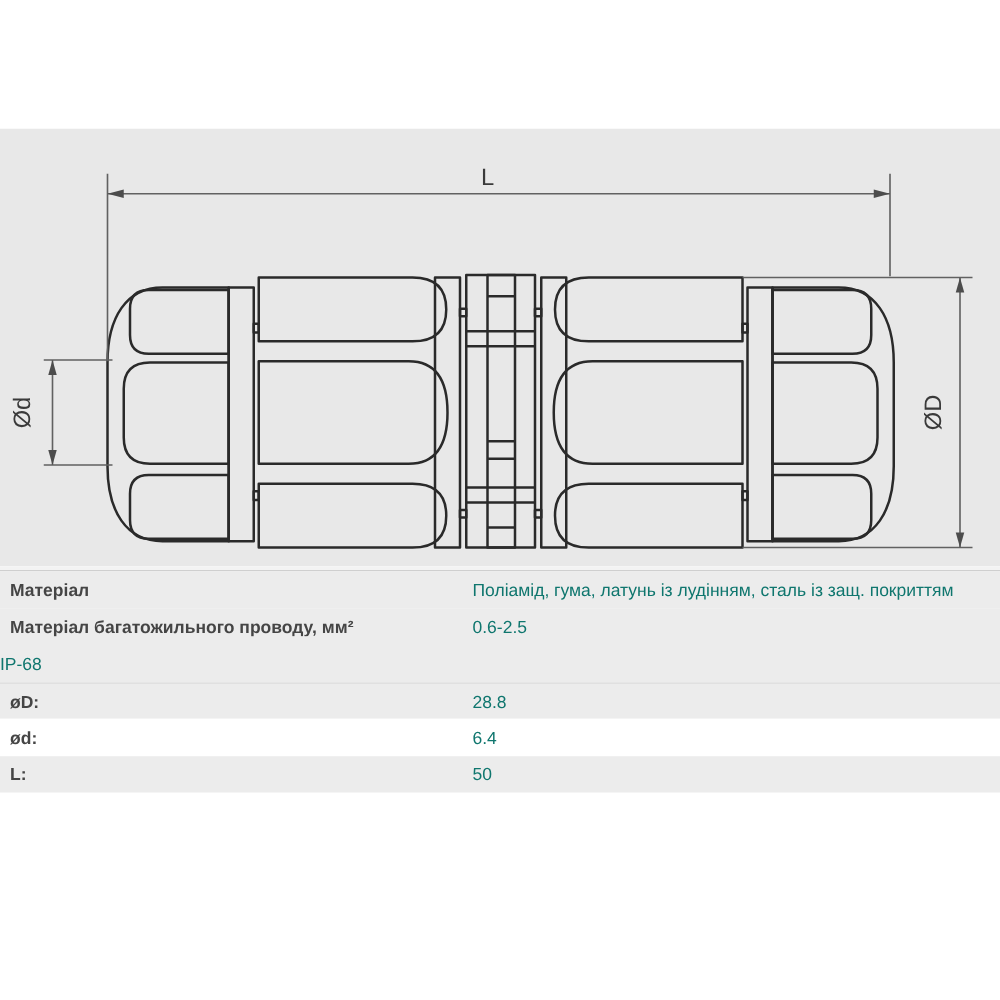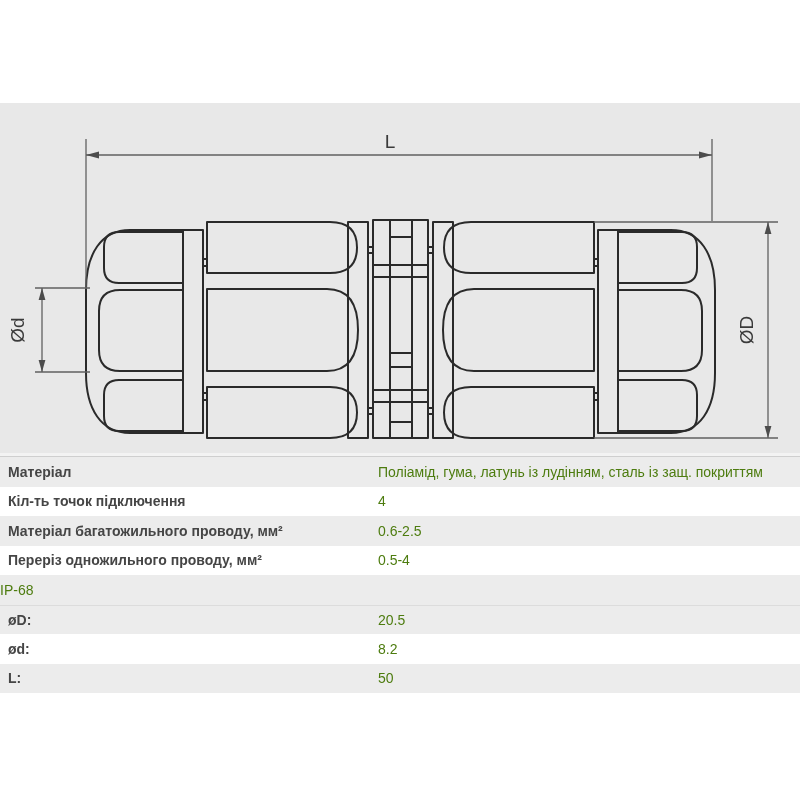--- a/index.html
+++ b/index.html
@@ -15,21 +15,21 @@
   
   #spec-table{position:absolute;left:0;top:453px;width:800px;}
   #table-top-gap{height:3px;background:#f3f3f3;}
   #table-rows{border-top:1px solid #cfcfcf;}
   .row{display:flex;align-items:center;height:29.5px;width:800px;justify-content:center;}
   .row.gray{background:#ececec;}
   .row.white{background:#ffffff;}
   .row.divided{border-top:1px solid #dcdcdc;height:28.5px;}
   .cell-label{width:370px;padding-left:8px;font-weight:bold;font-size:14px;color:#454545;
               white-space:nowrap;overflow:hidden;}
-  .cell-value{flex:1;font-size:14px;color:#4d7c0f;white-space:nowrap;overflow:hidden;}
+  .cell-value{flex:1;font-size:14px;color:#0f766e;white-space:nowrap;overflow:hidden;}
 </style>
 </head>
 <body>
 
 <div id="page">
 
   <div id="drawing-section">
     <svg width="800" height="350" viewBox="0 0 800 350">
 
       <g>
@@ -113,42 +113,34 @@
     </svg>
   </div>
 
   <div id="spec-table">
     <div id="table-top-gap"></div>
     <div id="table-rows">
       <div class="row gray">
         <div class="cell-label">Матеріал</div>
         <div class="cell-value">Поліамід, гума, латунь із лудінням, сталь із защ. покриттям</div>
       </div>
-      <div class="row white">
-        <div class="cell-label">Кіл-ть точок підключення</div>
-        <div class="cell-value">4</div>
-      </div>
       <div class="row gray">
         <div class="cell-label">Матеріал багатожильного проводу, мм²</div>
         <div class="cell-value">0.6-2.5</div>
-      </div>
-      <div class="row white">
-        <div class="cell-label">Переріз одножильного проводу, мм²</div>
-        <div class="cell-value">0.5-4</div>
       </div>
       <div class="row gray">
         <div class="cell-value">IP-68</div>
       </div>
       <div class="row gray divided">
         <div class="cell-label">øD:</div>
-        <div class="cell-value">20.5</div>
+        <div class="cell-value">28.8</div>
       </div>
       <div class="row white">
         <div class="cell-label">ød:</div>
-        <div class="cell-value">8.2</div>
+        <div class="cell-value">6.4</div>
       </div>
       <div class="row gray">
         <div class="cell-label">L:</div>
         <div class="cell-value">50</div>
       </div>
     </div>
   </div>
 
 </div>
 

